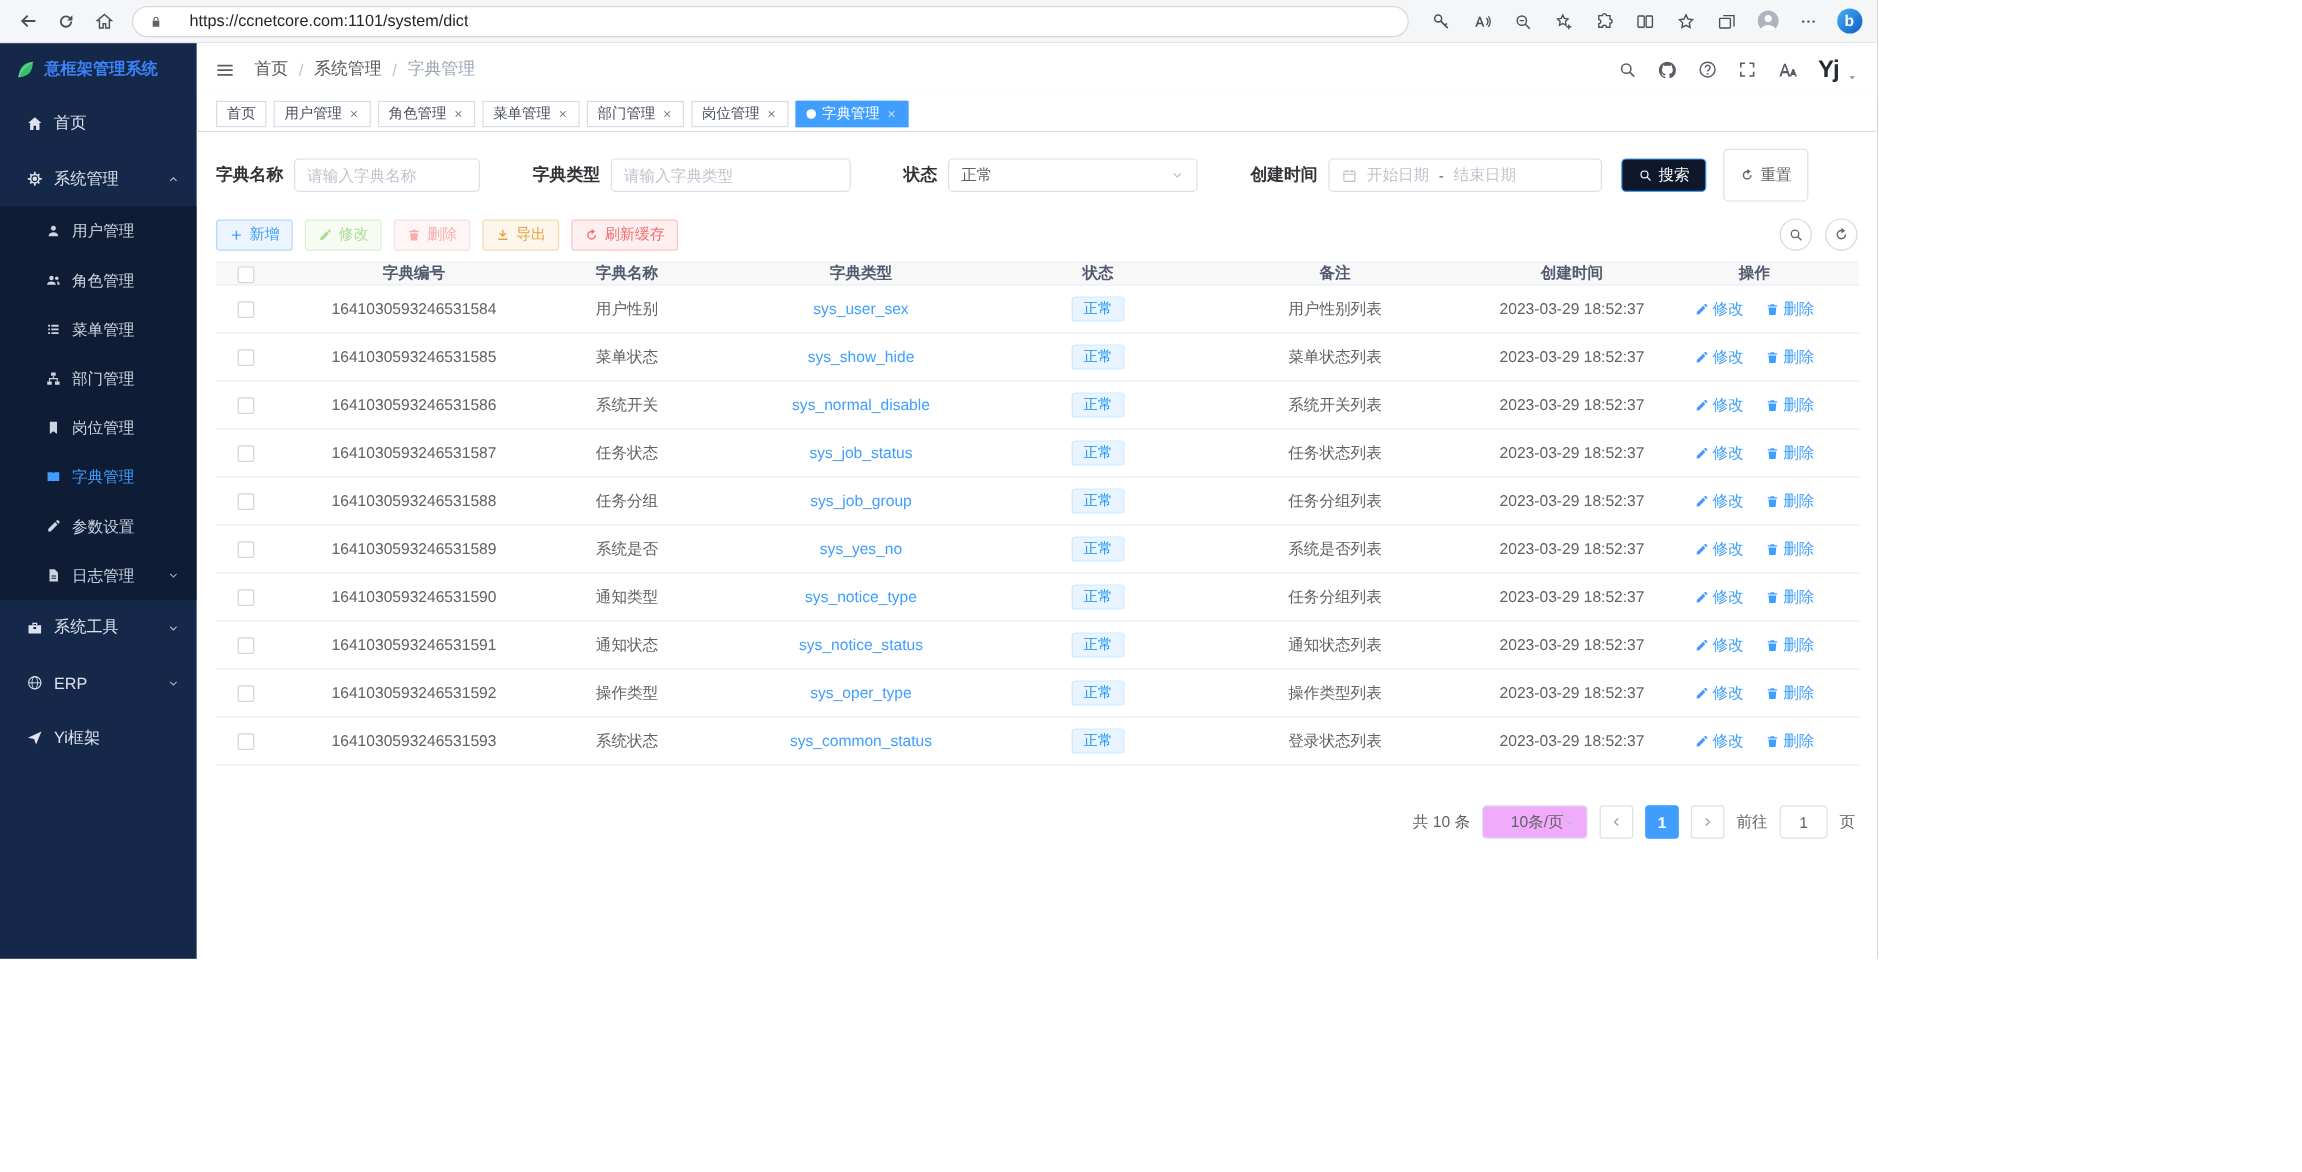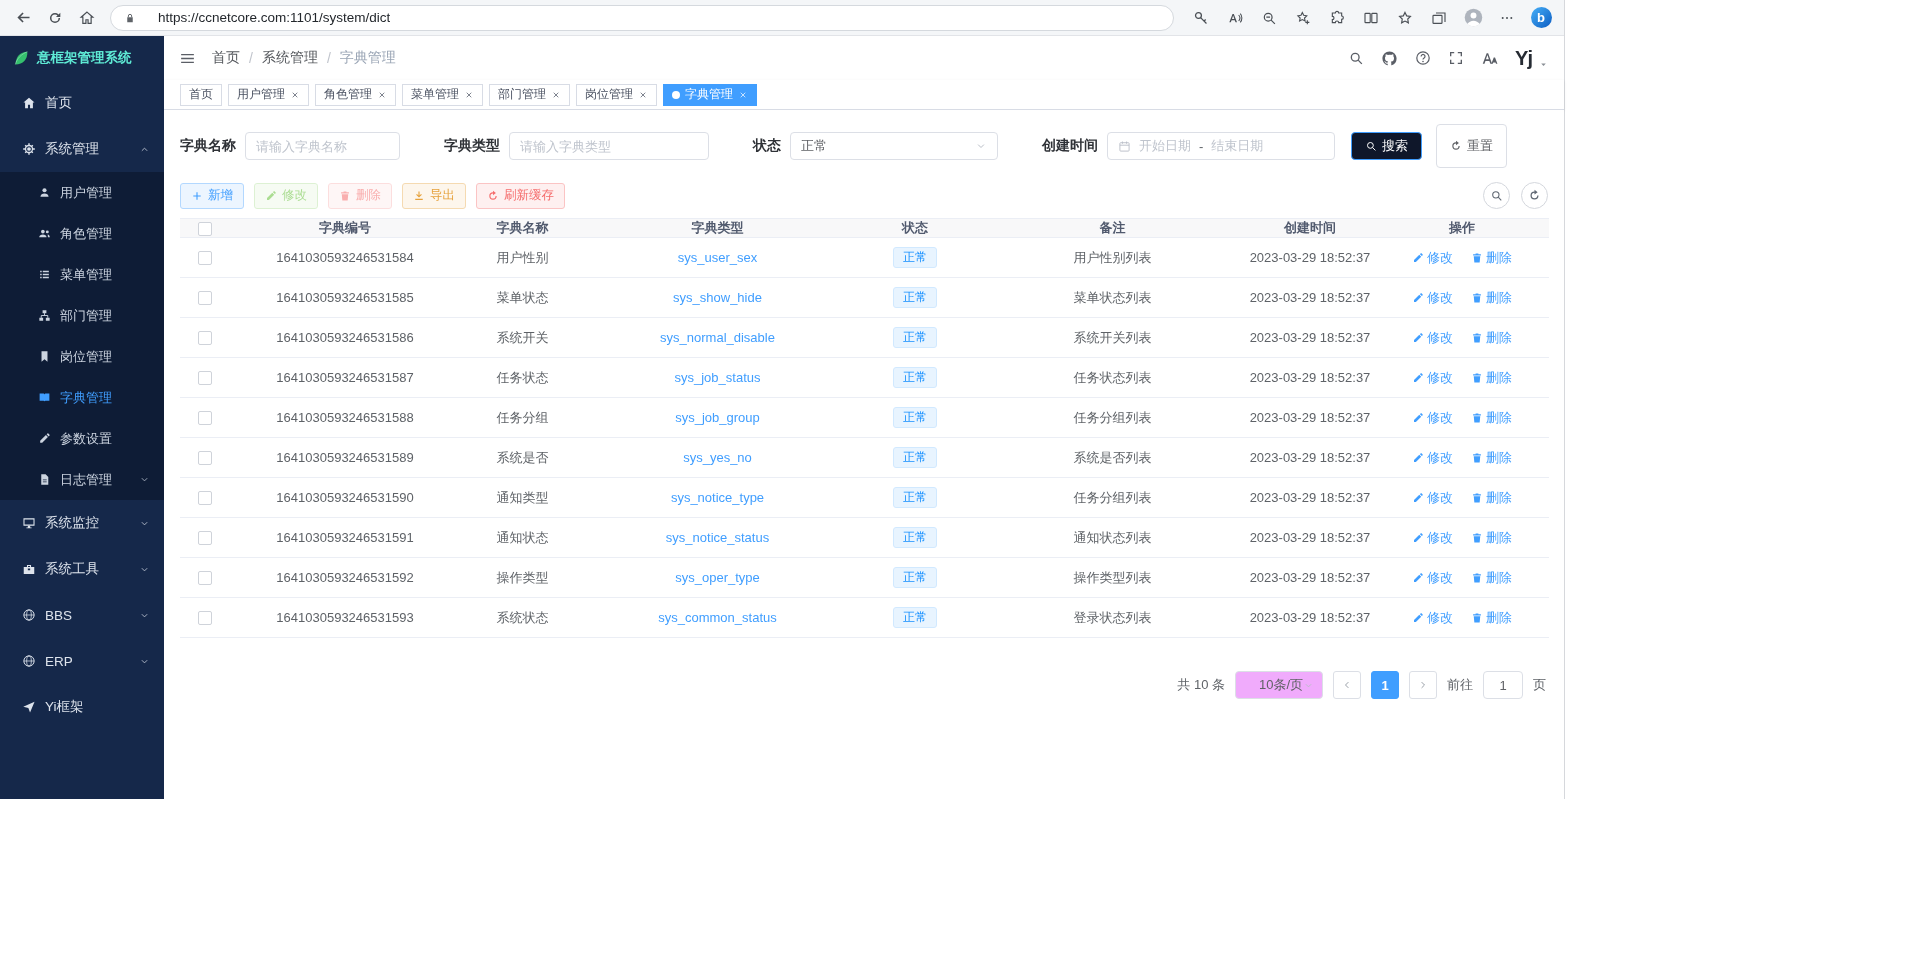--- a/index.html
+++ b/index.html
@@ -10,21 +10,21 @@
   .chrome{display:flex;align-items:center;height:36px;background:#f4f6f8;border-bottom:1px solid #e2e4e8;padding:0 8px;gap:2px}
   .cbtn{width:30px;height:30px;border:none;background:transparent;border-radius:6px;display:flex;align-items:center;justify-content:center;color:#4a4f55;cursor:pointer;flex:0 0 auto}
   .urlbar{flex:1;min-width:0;height:26px;margin:0 10px 0 6px;background:#fff;border:1px solid #d5d9de;border-radius:14px;display:flex;align-items:center;padding:0 13px;gap:22px;color:#5f6368;cursor:text}
   .url{font-size:13.5px;color:#23272c;white-space:nowrap;overflow:hidden}
   .chrome-right{display:flex;align-items:center;gap:4px}
   .bing{display:flex;align-items:center;justify-content:center;width:30px;height:30px;cursor:pointer}
   .bing b{display:flex;width:21px;height:21px;border-radius:50%;background:linear-gradient(135deg,#47b0f8,#0b5cc2);color:#fff;font-size:13px;align-items:center;justify-content:center;font-style:normal}
   
   .app{display:flex;height:763px;background:#fff}
   .sidebar{width:164px;flex:0 0 164px;background:#15284a;color:#dde3ec;font-size:13.5px;overflow:hidden}
-  .logo{height:44px;display:flex;align-items:center;gap:7px;padding:0 12px;color:#5eead4;font-weight:bold;font-size:13.5px;white-space:nowrap}
+  .logo{height:44px;display:flex;align-items:center;gap:7px;padding:0 12px;color:#3b82f6;font-weight:bold;font-size:13.5px;white-space:nowrap}
   .logo .ic{color:#35c06e}
   .menu-item{height:46px;display:flex;align-items:center;gap:9px;padding:0 14px 0 22px;cursor:pointer;color:#dde3ec;white-space:nowrap}
   .menu-item .chev{margin-left:auto;opacity:.8}
   .submenu{background:#0e1c36}
   .submenu .menu-item{height:41px;padding-left:38px;font-size:13px;color:#ccd4e0}
   .menu-item.active{color:#409eff}
   .main{flex:1;display:flex;flex-direction:column;min-width:0}
   
   .navbar{height:44px;display:flex;align-items:center;padding:0 15px;background:#fff}
   .nav-ic{color:#5a5e66;display:flex;align-items:center;cursor:pointer}
@@ -311,54 +311,25 @@
                 <span class="ic chev">
                   <svg viewBox="0 0 24 24" width="11" height="11" fill="currentColor">
                     <path d="M6.2 9.2L12 15l5.8-5.8" fill="none" stroke="currentColor" stroke-width="2"></path>
                   </svg>
                 </span>
               </div>
             </div>
             <div class="menu-item">
               <span class="ic">
                 <svg viewBox="0 0 24 24" width="14" height="14" fill="currentColor">
-                  <path fill-rule="evenodd" d="M2.5 4h19v12.5h-19zM4.3 5.8h15.4v8.9H4.3z"></path>
-                  <path d="M10 16.5h4v3h-4zM7.5 19.5h9V21h-9z"></path>
-                </svg>
-              </span>
-              <span>系统监控</span>
-              <span class="ic chev">
-                <svg viewBox="0 0 24 24" width="11" height="11" fill="currentColor">
-                  <path d="M6.2 9.2L12 15l5.8-5.8" fill="none" stroke="currentColor" stroke-width="2"></path>
-                </svg>
-              </span>
-            </div>
-            <div class="menu-item">
-              <span class="ic">
-                <svg viewBox="0 0 24 24" width="14" height="14" fill="currentColor">
                   <path fill-rule="evenodd" d="M3 8.5h18v12H3zM10 11h4v3h-4z"></path>
                   <path d="M8.5 8.5V5.2h7v3.3h-1.8V7h-3.4v1.5z"></path>
                 </svg>
               </span>
               <span>系统工具</span>
-              <span class="ic chev">
-                <svg viewBox="0 0 24 24" width="11" height="11" fill="currentColor">
-                  <path d="M6.2 9.2L12 15l5.8-5.8" fill="none" stroke="currentColor" stroke-width="2"></path>
-                </svg>
-              </span>
-            </div>
-            <div class="menu-item">
-              <span class="ic">
-                <svg viewBox="0 0 24 24" width="14" height="14" fill="currentColor">
-                  <circle cx="12" cy="12" r="8.8" fill="none" stroke="currentColor" stroke-width="1.7"></circle>
-                  <ellipse cx="12" cy="12" rx="4" ry="8.8" fill="none" stroke="currentColor" stroke-width="1.3"></ellipse>
-                  <path d="M3.2 12h17.6" stroke="currentColor" stroke-width="1.3"></path>
-                </svg>
-              </span>
-              <span>BBS</span>
               <span class="ic chev">
                 <svg viewBox="0 0 24 24" width="11" height="11" fill="currentColor">
                   <path d="M6.2 9.2L12 15l5.8-5.8" fill="none" stroke="currentColor" stroke-width="2"></path>
                 </svg>
               </span>
             </div>
             <div class="menu-item">
               <span class="ic">
                 <svg viewBox="0 0 24 24" width="14" height="14" fill="currentColor">
                   <circle cx="12" cy="12" r="8.8" fill="none" stroke="currentColor" stroke-width="1.7"></circle>

